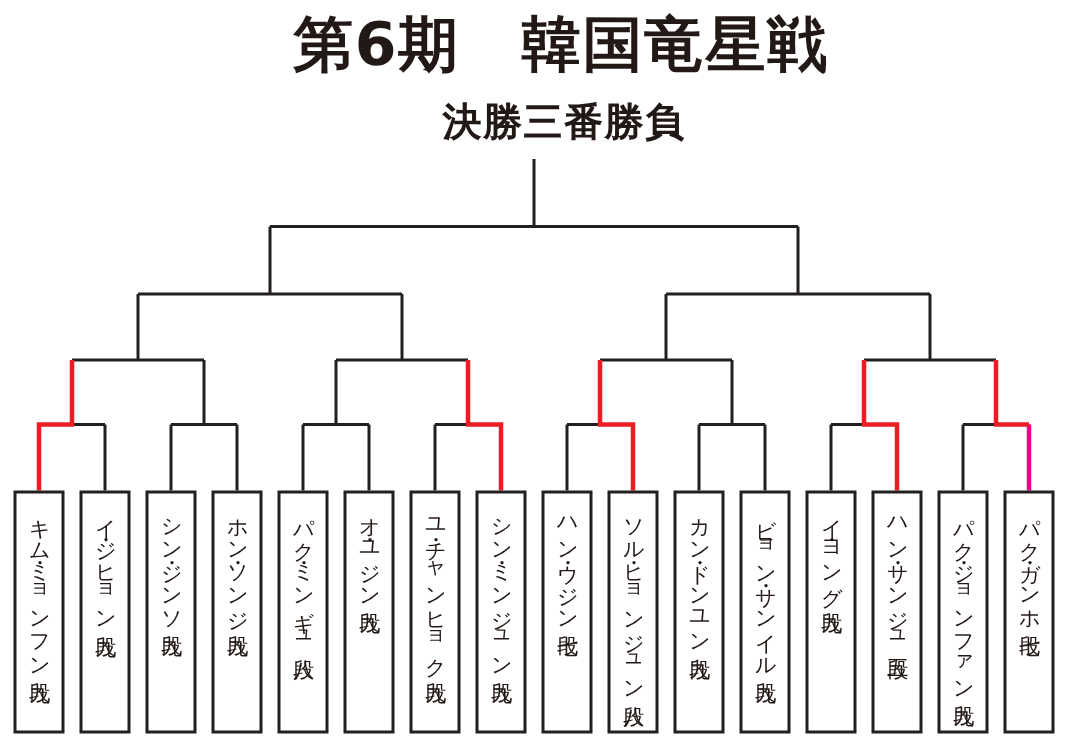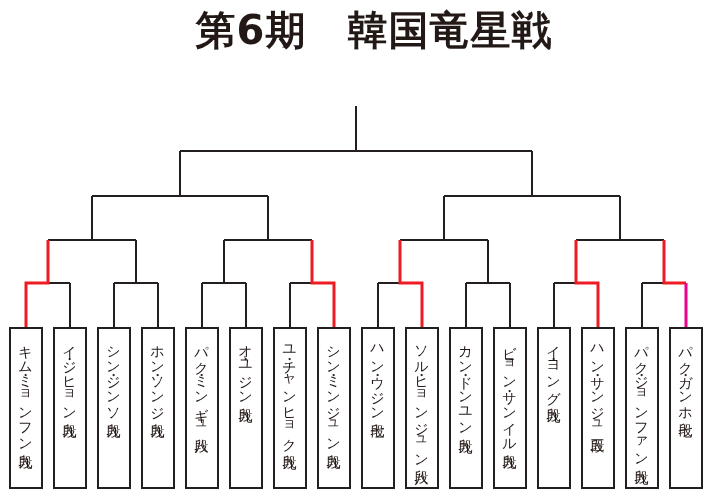--- a/index.html
+++ b/index.html
@@ -28,20 +28,21 @@
     writing-mode:vertical-rl; text-orientation:mixed;
     font-size:14px; line-height:1; letter-spacing:-0.5px;
     font-weight:500; color:var(--title-color,#221815);
   }
 </style>
 </head>
 <body>
 
 <div class="stage" style="--bg: #ffffff; --line-color: #231f20; --title-color: #221815;">
   <div class="title">第6期　韓国竜星戦</div>
+  <div class="subtitle">決勝三番勝負</div>
   <svg id="bracket-svg" width="710" height="500" viewBox="0 0 710 500">
       <path d="M26 328L26 283M70 328L70 283M26 283L70 283M48 283L48 240M114 328L114 283M158 328L158 283M114 283L158 283M136 283L136 240M202 328L202 283M246 328L246 283M202 283L246 283M224 283L224 240M290 328L290 283M334 328L334 283M290 283L334 283M312 283L312 240M378 328L378 283M422 328L422 283M378 283L422 283M400 283L400 240M466 328L466 283M510 328L510 283M466 283L510 283M488 283L488 240M554 328L554 283M598 328L598 283M554 283L598 283M576 283L576 240M642 328L642 283M686 328L686 283M642 283L686 283M664 283L664 240M48 240L136 240M92 240L92 196M224 240L312 240M268 240L268 196M400 240L488 240M444 240L444 196M576 240L664 240M620 240L620 196M92 196L268 196M180 196L180 151M444 196L620 196M532 196L532 151M180 151L532 151M356 151L356 106" fill="none" stroke="#231f20" stroke-width="2" stroke-linejoin="miter"></path>
       <path d="M26 328L26 283L48 283L48 240" fill="none" stroke="#ed1c24" stroke-width="3" stroke-linejoin="miter"></path>
       <path d="M334 328L334 283L312 283L312 240" fill="none" stroke="#ed1c24" stroke-width="3" stroke-linejoin="miter"></path>
       <path d="M422 328L422 283L400 283L400 240" fill="none" stroke="#ed1c24" stroke-width="3" stroke-linejoin="miter"></path>
       <path d="M598 328L598 283L576 283L576 240" fill="none" stroke="#ed1c24" stroke-width="3" stroke-linejoin="miter"></path>
       <path d="M686 328L686 283" fill="none" stroke="#ec008c" stroke-width="3" stroke-linejoin="miter"></path>
       <path d="M686 283L664 283L664 240" fill="none" stroke="#ed1c24" stroke-width="3" stroke-linejoin="miter"></path>
     </svg>
   <div id="players">

